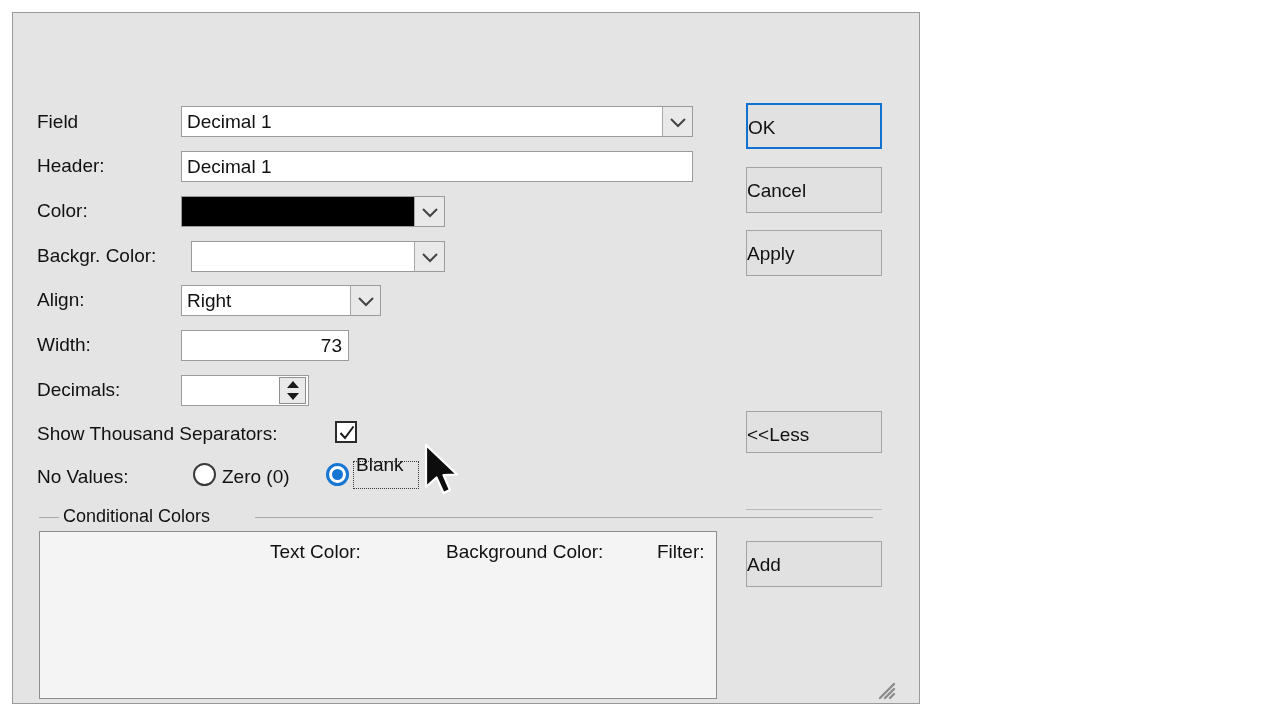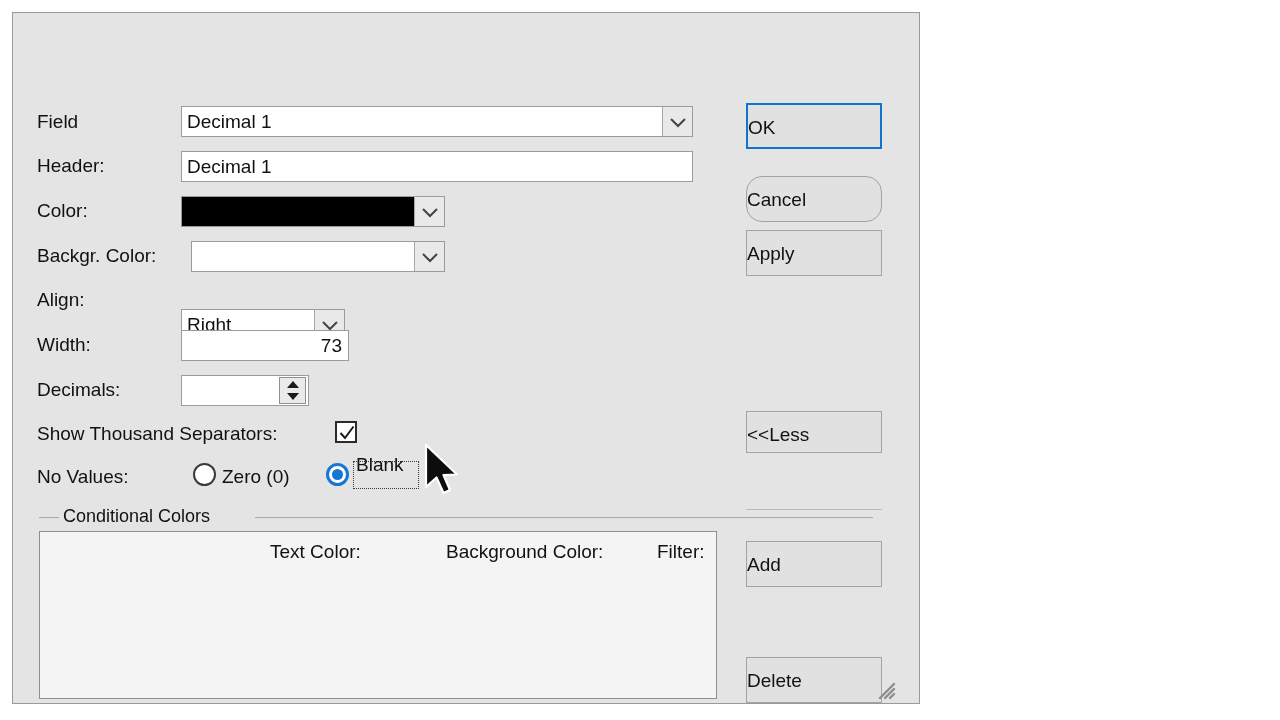--- a/index.html
+++ b/index.html
@@ -229,21 +229,21 @@
       <div class="swatchbox" style="left:178px; top:174px; width:254px; height:31px;">
         <div class="sw" style="background:#ffffff;"></div>
         <div class="arrow">
           <svg width="18" height="11" viewBox="0 0 18 11">
             <path d="M2 2 L9 9 L16 2" fill="none" stroke="#444" stroke-width="2"></path>
           </svg>
         </div>
       </div>
 
       <div class="lbl" style="left:24px; top:222px;">Align:</div>
-      <div class="combo" style="left:168px; top:218px; width:164px; height:31px;margin-top:24px;">
+      <div class="combo" style="left:168px; top:218px; width:200px; height:31px;">
         <div class="val">Right</div>
         <div class="arrow">
           <svg width="18" height="11" viewBox="0 0 18 11">
             <path d="M2 2 L9 9 L16 2" fill="none" stroke="#444" stroke-width="2"></path>
           </svg>
         </div>
       </div>
 
       <div class="lbl" style="left:24px; top:267px;">Width:</div>
       <div class="tbox num" style="left:168px; top:263px; width:168px; height:31px;">73</div>
@@ -281,28 +281,27 @@
       <div class="group-title" style="left:46px; top:439px;">Conditional Colors</div>
       <div class="group-line-r" style="left:242px; top:450px; width:618px;"></div>
 
       <div class="listbox" style="left:26px; top:464px; width:678px; height:168px;">
         <div class="col-head" style="left:230px; top:9px;">Text Color:</div>
         <div class="col-head" style="left:406px; top:9px;">Background Color:</div>
         <div class="col-head" style="left:617px; top:9px;">Filter:</div>
       </div>
 
       <div class="btn default" style="left:733px; top:36px; width:136px; height:46px;">OK</div>
-      <div class="btn" style="left:733px; top:109px; width:136px; height:46px;border-radius:16px;">Cancel</div>
+      <div class="btn" style="left:733px; top:100px; width:136px; height:46px;">Cancel</div>
       <div class="btn" style="left:733px; top:163px; width:136px; height:46px;">Apply</div>
       <div class="btn" style="left:733px; top:344px; width:136px; height:42px;">&lt;&lt;Less</div>
 
       <div class="divider" style="left:733px; top:442px; width:136px;"></div>
 
       <div class="btn" style="left:733px; top:474px; width:136px; height:46px;">Add</div>
-      <div class="btn" style="left:733px; top:590px; width:136px; height:46px;">Delete</div>
 
       <div class="grip" style="left:862px; top:612px;">
         <svg width="22" height="22" viewBox="0 0 22 22">
           <path d="M19 5 L5 19 M19 10 L10 19 M19 15 L15 19" stroke="#8c8c8c" stroke-width="2.4" fill="none" stroke-linecap="round"></path>
         </svg>
       </div>
 
     </div>
   </div>
 

